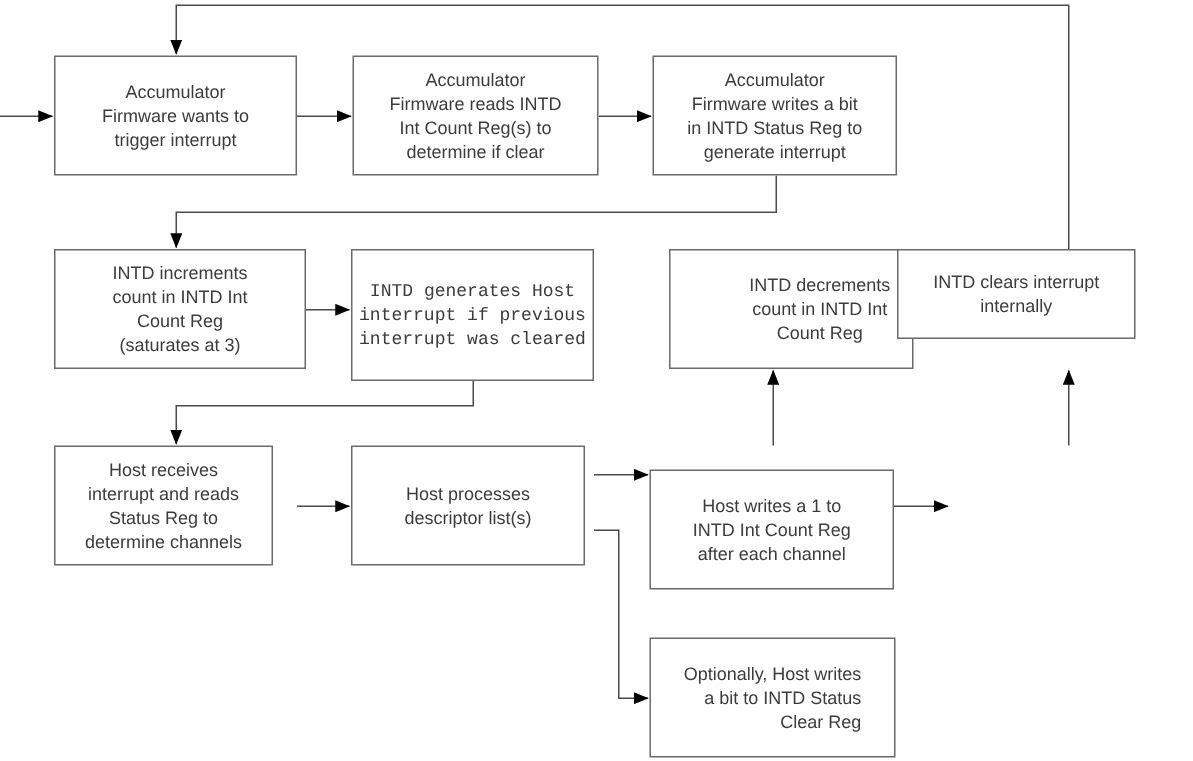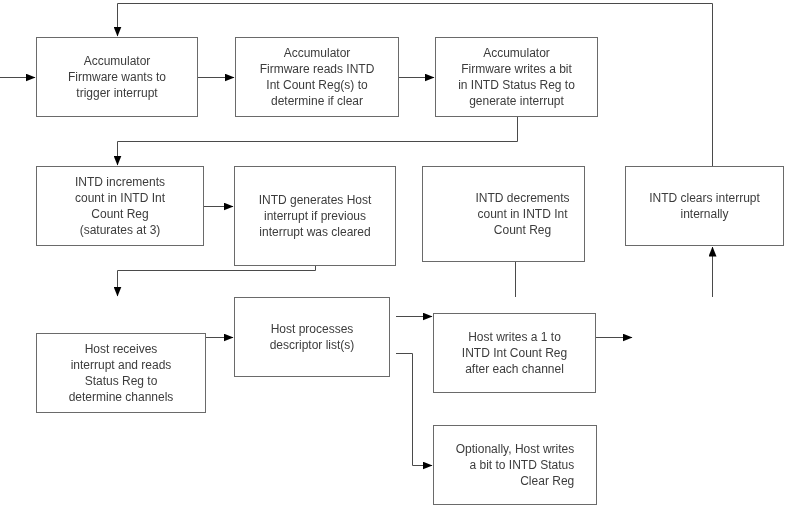--- a/index.html
+++ b/index.html
@@ -56,30 +56,30 @@
 determine if clear</div>
   <div class="node" style="left:435px; top:37px;  width:163px; height:80px;">Accumulator
 Firmware writes a bit
 in INTD Status Reg to
 generate interrupt</div>
 
   <div class="node" style="left:36px;  top:166px; width:168px; height:80px;">INTD increments
 count in INTD Int
 Count Reg
 (saturates at 3)</div>
-  <div class="node" style="left:234px; top:166px; width:162px; height:100px;">INTD generates Host
+  <div class="node" style="left:234px; top:166px; width:162px; height:88px;font-family:Liberation Mono, monospace;">INTD generates Host
 interrupt if previous
 interrupt was cleared</div>
-  <div class="node" style="left:422px; top:166px; width:163px; height:96px;padding-left:40px;">INTD decrements
+  <div class="node" style="left:446px; top:166px; width:163px; height:80px;padding-left:40px;">INTD decrements
 count in INTD Int
 Count Reg</div>
-  <div class="node" style="left:625px; top:166px; width:159px; height:80px;">INTD clears interrupt
+  <div class="node" style="left:598px; top:166px; width:159px; height:60px;">INTD clears interrupt
 internally</div>
 
-  <div class="node" style="left:36px;  top:297px; width:170px; height:80px;margin-top:36px;">Host receives
+  <div class="node" style="left:36px;  top:297px; width:146px; height:80px;">Host receives
 interrupt and reads
 Status Reg to
 determine channels</div>
   <div class="node" style="left:234px; top:297px; width:156px; height:80px;">Host processes
 descriptor list(s)</div>
   <div class="node" style="left:433px; top:313px; width:163px; height:80px;">Host writes a 1 to
 INTD Int Count Reg
 after each channel</div>
 
   <div class="node" style="left:433px; top:425px; width:164px; height:80px;text-align:right;">Optionally, Host writes

